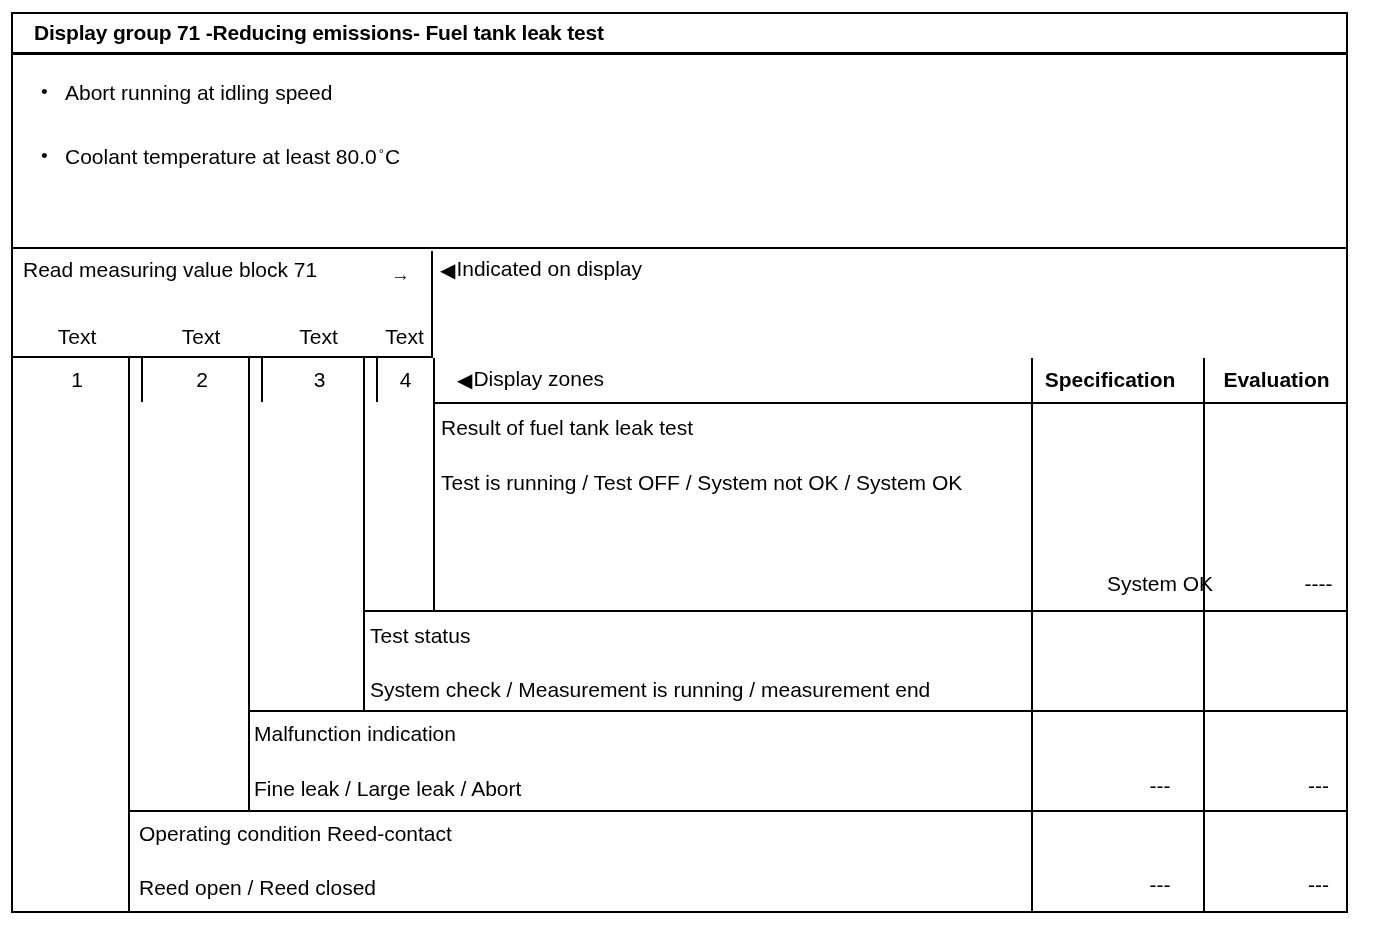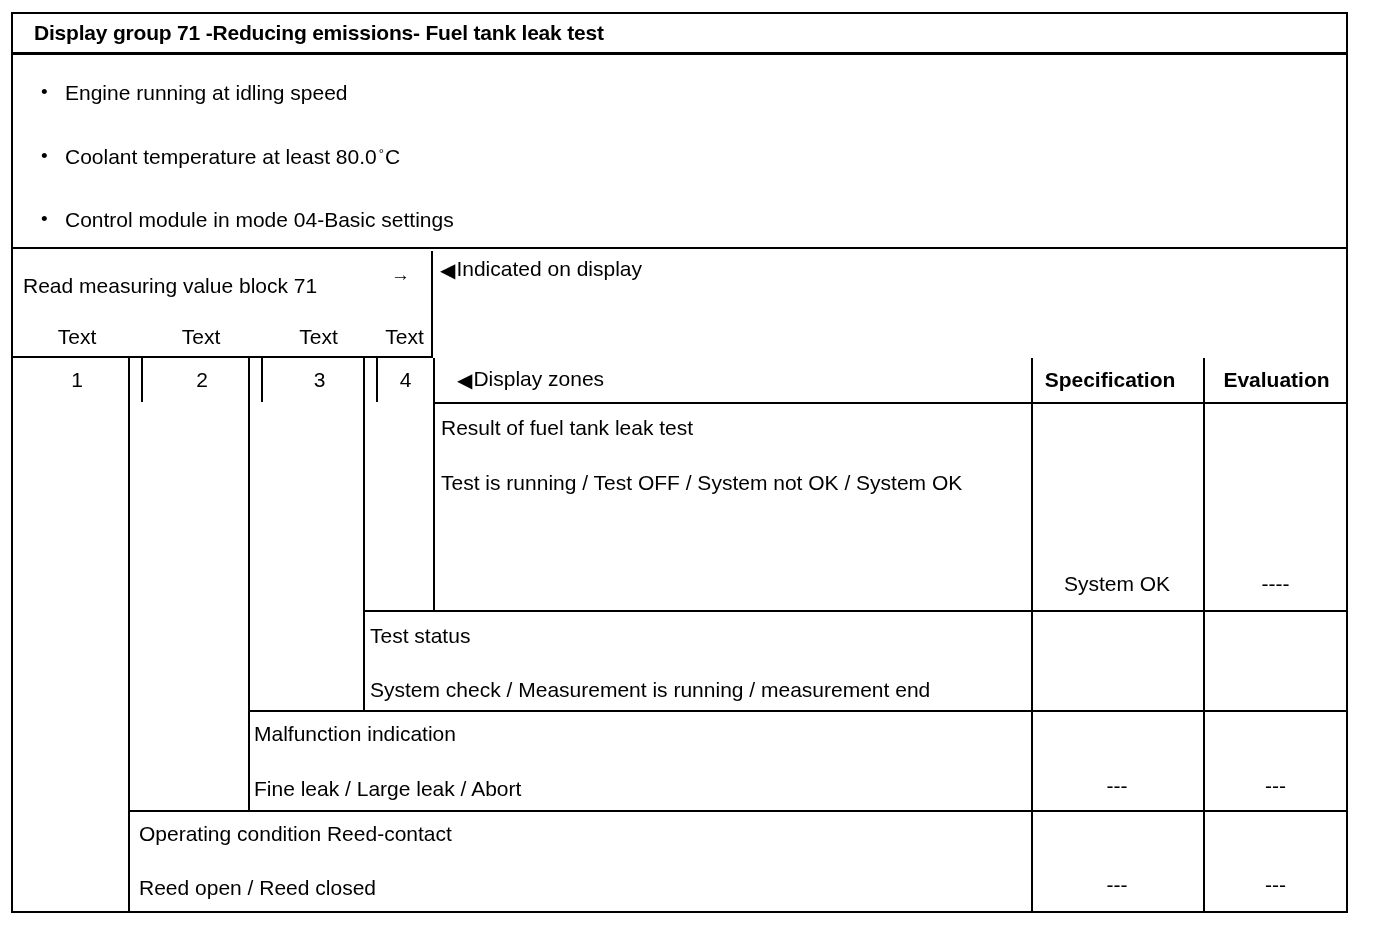--- a/index.html
+++ b/index.html
@@ -45,21 +45,21 @@
   .b2{top:88px;}
   .b3{top:151px;}
 
   
   .readblk{
     position:absolute;left:13px;top:251px;width:420px;height:107px;
     border-right:2px solid #000;border-bottom:2px solid #000;
     box-sizing:border-box;
   }
   .readblk .rtitle{
-    position:absolute;left:10px;top:21px;font-size:21px;line-height:27px;
+    position:absolute;left:10px;top:5px;font-size:21px;line-height:27px;
     width:330px;
   }
   .readblk .rarrow{
     position:absolute;left:378px;top:14px;font-size:19px;line-height:1;
   }
   .readblk .textrow{
     position:absolute;left:0;top:74px;width:446px;height:33px;
     display:flex;
   }
   .readblk .textrow span{
@@ -150,21 +150,21 @@
   .blk-malf .l1{left:6px;top:10px;}
   .blk-malf .l2{left:6px;top:65px;}
 
   
   .blk-reed{left:128px;top:810px;width:903px;height:101px;}
   .blk-reed .l1{left:11px;top:10px;}
   .blk-reed .l2{left:11px;top:64px;}
 
   
   .vcell{
-    position:absolute;font-size:21px;text-align:center;white-space:nowrap;
+    position:absolute;font-size:21px;text-align:center;white-space:nowrap;margin-left:43px;
   }
   .spec-res{left:1031px;top:572px;width:172px;}
   .eval-res{left:1203px;top:572px;width:145px;}
   .spec-malf{left:1031px;top:774px;width:172px;}
   .eval-malf{left:1203px;top:774px;width:145px;}
   .spec-reed{left:1031px;top:873px;width:172px;}
   .eval-reed{left:1203px;top:873px;width:145px;}
   .dash{letter-spacing:0px;}
 </style>
 </head>
@@ -173,27 +173,24 @@
 <div id="sheet">
 
   <div class="frame"></div>
 
   <div class="titlebar">
     <div class="t">Display group 71 -Reducing emissions- Fuel tank leak test</div>
   </div>
 
   <div class="prereq">
     <div class="bullet b1">
-      <span class="dot">•</span><span class="txt">Engine running at idling speed</span>
+      <span class="dot">•</span><span class="txt">Abort running at idling speed</span>
     </div>
     <div class="bullet b2">
       <span class="dot">•</span><span class="txt">Coolant temperature at least 80.0</span><span class="deg">°</span><span>C</span>
-    </div>
-    <div class="bullet b3">
-      <span class="dot">•</span><span class="txt">Control module in mode 04-Basic settings</span>
     </div>
   </div>
 
   <div class="readblk">
     <div class="rtitle">Read measuring value block 71</div>
     <div class="rarrow">→</div>
     <div class="textrow">
       <span class="tc1">Text</span>
       <span class="tc2">Text</span>
       <span class="tc3">Text</span>

